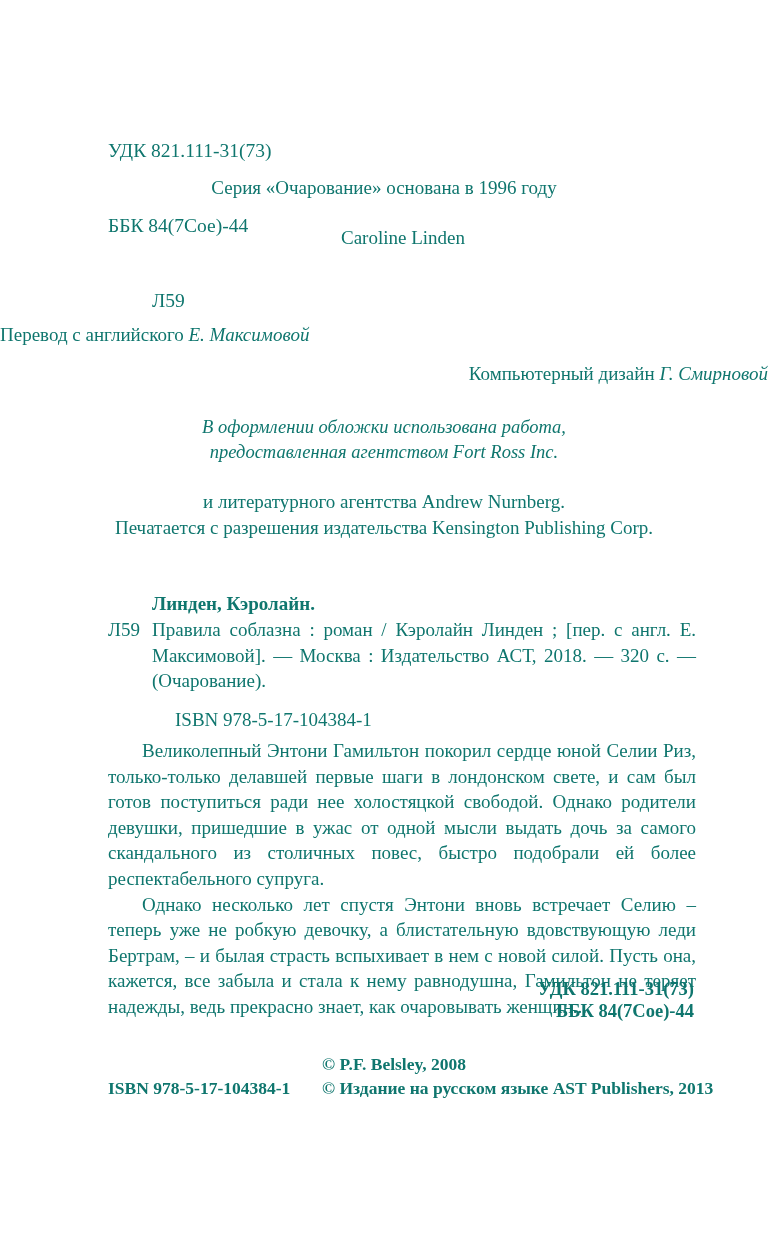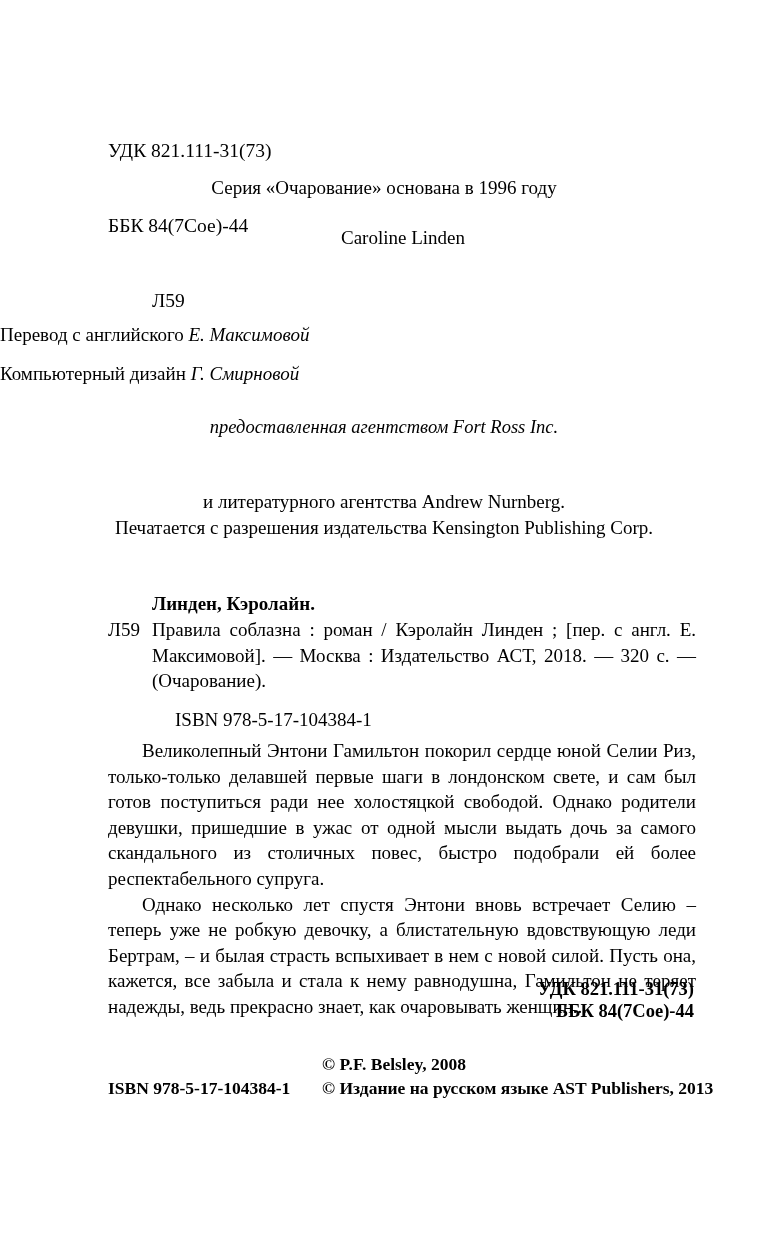--- a/index.html
+++ b/index.html
@@ -5,21 +5,21 @@
   html, body {
     margin: 0;
     padding: 0;
     background: #ffffff;
   }
   .page {
     position: relative;
     width: 768px;
     height: 1241px;
     background: #ffffff;
-    color: #000000;
+    color: #0f766e;
     font-family: "Liberation Serif", "DejaVu Serif", serif;
     overflow: hidden;
   }
 
   
   .class-block {
     position: absolute;
     left: 108px;
     top: 88px;
     font-size: 19.5px;
@@ -66,21 +66,21 @@
     right: 0;
     top: 324px;
     text-align: left;
     font-size: 19px;
   }
   .credit-design {
     position: absolute;
     left: 0;
     right: 0;
     top: 363px;
-    text-align: left;
+    text-align: right;
     font-size: 19px;
   }
   .credit-name { font-style: italic; }
 
   .cover-note {
     position: absolute;
     left: 0;
     right: 0;
     top: 415px;
     text-align: center;
@@ -205,20 +205,21 @@
 
 
   <div class="credit-translation">
     <span>Перевод с английского </span><span class="credit-name">Е. Максимовой</span>
   </div>
   <div class="credit-design">
     <span>Компьютерный дизайн </span><span class="credit-name">Г. Смирновой</span>
   </div>
 
   <div class="cover-note">
+    <span>В оформлении обложки использована работа,</span>
     <span>предоставленная агентством Fort Ross Inc.</span>
   </div>
 
   <div class="permission">
     <span>и литературного агентства Andrew Nurnberg.</span>
     <span>Печатается с разрешения издательства Kensington Publishing Corp.</span>
   </div>
 
   <div class="cip">
     <div class="cip-author">Линден, Кэролайн.</div>

